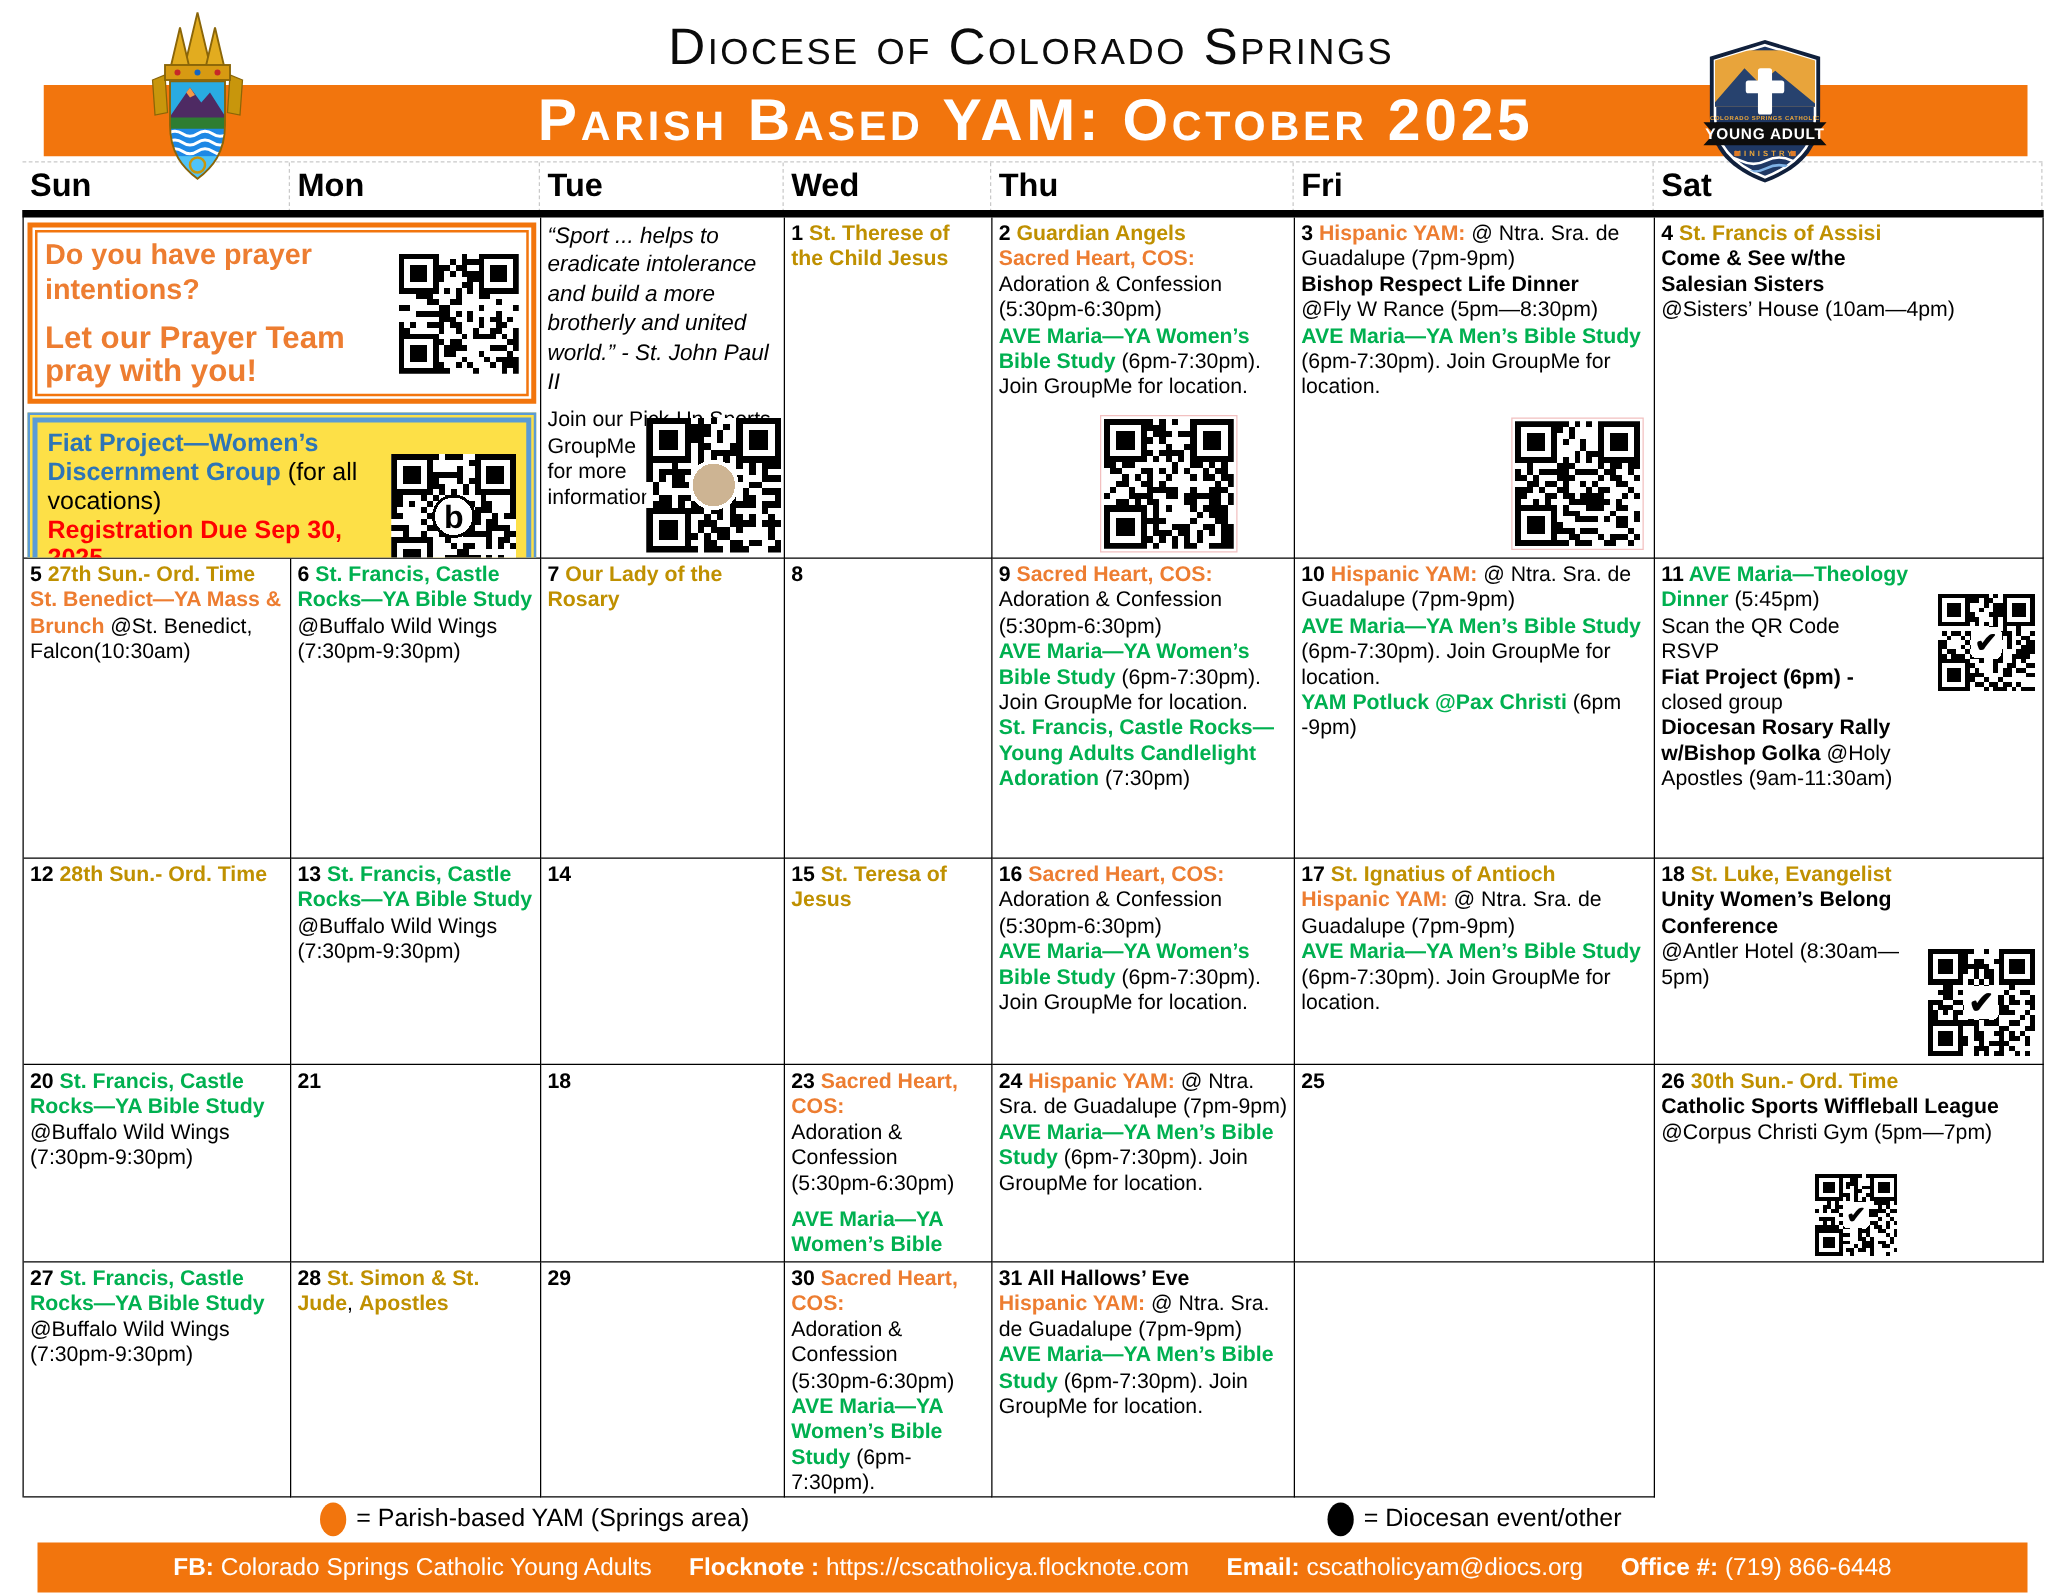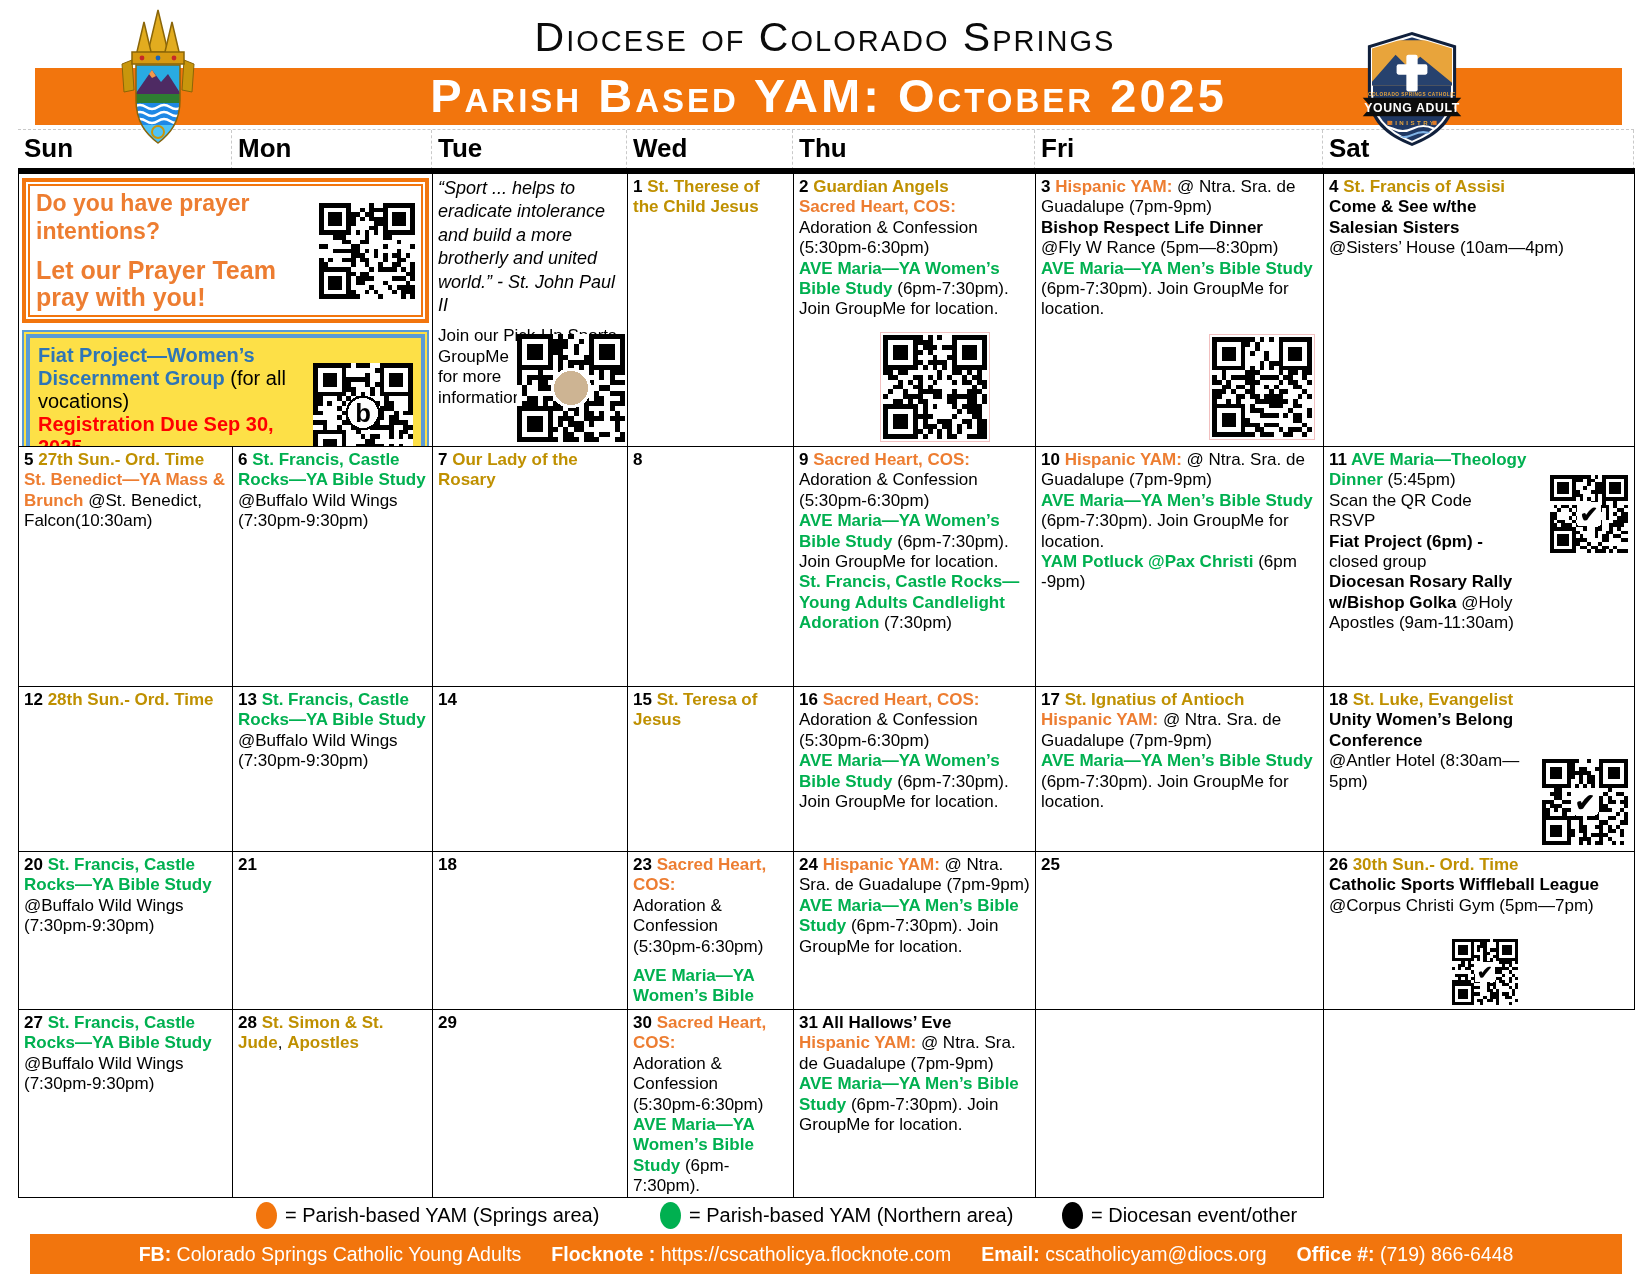--- a/index.html
+++ b/index.html
@@ -1359,24 +1359,20 @@
       <div class="cell"><span class="s-num">30 </span><span class="s-orange">Sacred Heart, COS:</span><br><span class="s-black">Adoration &amp; Confession (5:30pm-6:30pm)</span><br><span class="s-green">AVE Maria—YA Women’s Bible Study</span><span class="s-black"> (6pm-7:30pm).</span><br><span class="s-black">Join GroupMe for location.</span></div>
       <div class="cell"><span class="s-num">31 </span><span class="s-bold">All Hallows’ Eve</span><br><span class="s-orange">Hispanic YAM:</span><span class="s-black"> @ Ntra. Sra. de Guadalupe (7pm-9pm)</span><br><span class="s-green">AVE Maria—YA Men’s Bible Study</span><span class="s-black"> (6pm-7:30pm). Join GroupMe for location.</span></div>
       <div class="cell"></div>
     </div>
 
 <div class="legend">
       <div class="legend-item" style="left: 256px;">
         <span class="legend-dot" style="background: rgb(242, 117, 13);"></span>
         <span>= Parish-based YAM (Springs area)</span>
       </div>
-      <div class="legend-item" style="left: 660px;">
-        <span class="legend-dot" style="background: rgb(0, 176, 80);"></span>
-        <span>= Parish-based YAM (Northern  area)</span>
-      </div>
       <div class="legend-item" style="left: 1062px;">
         <span class="legend-dot" style="background: rgb(0, 0, 0);"></span>
         <span>= Diocesan event/other</span>
       </div>
     </div>
 
 <div class="footer">
       <span><b>FB:</b><span> Colorado Springs Catholic Young Adults</span></span>
       <span><b>Flocknote :</b><span> https://cscatholicya.flocknote.com</span></span>
       <span><b>Email:</b><span> cscatholicyam@diocs.org</span></span>

